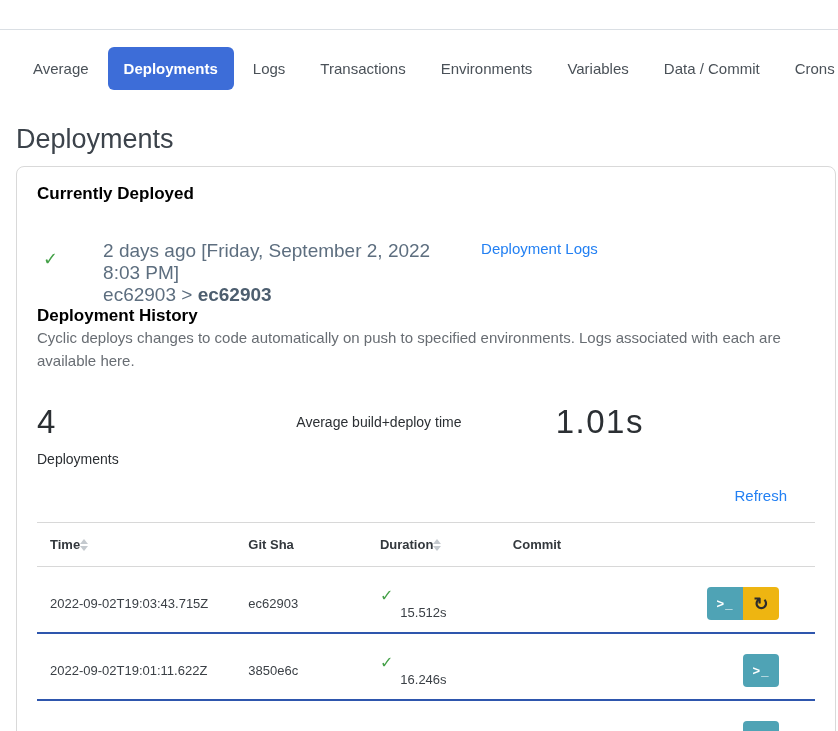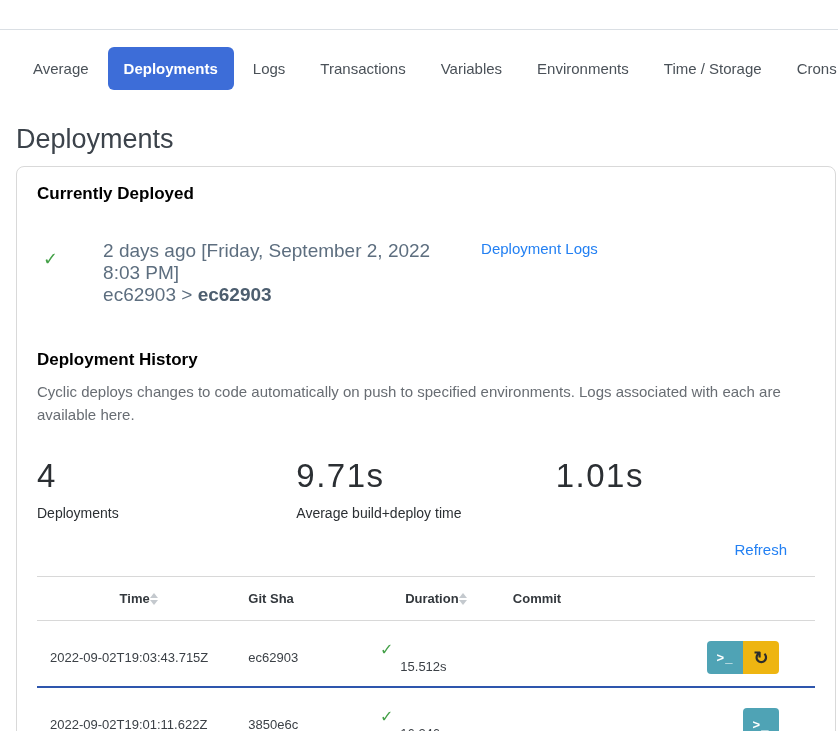--- a/index.html
+++ b/index.html
@@ -18,34 +18,34 @@
 
   .section-heading { font-size: 17px; font-weight: 700; color: #000000; }
 
   .deployed-row { display: flex; align-items: flex-start; margin: 36px 0 0 6px; }
   .check-big { color: #43a047; font-size: 18px; font-weight: bold; margin-top: 8px; }
   .deploy-info { margin-left: 45px; width: 332px; font-size: 19px; color: #5d6e7f; line-height: 22px; }
   .deploy-sha strong { color: #4d5e6f; }
   .link { color: #2380f3; font-size: 15px; cursor: pointer; text-decoration: none; }
   .logs-link { margin-left: 46px; display: inline-block; }
 
-  .history-heading { margin-top: 44px; }
-  .history-desc { font-size: 15px; color: #686d73; line-height: 23px; margin-top: 10px; max-width: 785px; }
+  .history-heading { }
+  .history-desc { font-size: 15px; color: #686d73; line-height: 23px; max-width: 785px; }
 
   .stats { display: flex; margin-top: 31px; }
   .stat { width: 275px; }
   .stat-value { font-size: 33px; line-height: 37px; font-weight: 300; letter-spacing: 1.5px; color: #2b2f33; }
   .stat-label { font-size: 14px; color: #2b2f33; margin-top: 11px; }
 
   .refresh-row { text-align: right; padding-right: 28px; margin-top: 20px; }
 
   table { width: 100%; border-collapse: collapse; margin-top: 17px; }
   thead tr { border-top: 1px solid #d8d8d8; border-bottom: 1px solid #d8d8d8; }
   th { text-align: left; font-size: 13px; color: #33383d; padding: 14px 4px 14px 13px; font-weight: bold; }
-  .th-wrap { display: flex; align-items: center; justify-content: center; padding-right: 4px; }
+  .th-wrap { display: flex; align-items: center; justify-content: flex-start; padding-right: 4px; }
   .sort-icon { display: inline-flex; flex-direction: column; align-items: center; cursor: pointer; }
   .sort-icon i { display: block; width: 0; height: 0; border-left: 4px solid transparent; border-right: 4px solid transparent; }
   .sort-icon .up { border-bottom: 5px solid #c4c9ce; margin-bottom: 2px; }
   .sort-icon .down { border-top: 5px solid #c4c9ce; }
   tbody tr { border-bottom: 2px solid #2e56ad; }
   td { font-size: 13px; color: #3b4046; padding: 20px 4px 12px 13px; height: 57px; vertical-align: middle; }
   .col-time { width: 200px; } .col-sha { width: 133px; } .col-dur { width: 134px; } .col-commit { width: 190px; } .col-actions { width: 128px; }
 
   .duration-wrap { display: flex; align-items: flex-start; }
   .row-check { color: #43a047; font-size: 16px; font-weight: bold; line-height: 16px; }
@@ -61,23 +61,23 @@
 </head>
 <body>
 
 <div class="top-divider"></div>
 
 <nav class="tabs">
   <div class="tab">Average</div>
   <div class="tab active">Deployments</div>
   <div class="tab">Logs</div>
   <div class="tab">Transactions</div>
+  <div class="tab">Environments</div>
   <div class="tab">Variables</div>
-  <div class="tab">Environments</div>
-  <div class="tab">Time / Storage</div>
+  <div class="tab">Data / Commit</div>
   <div class="tab">Crons</div>
 </nav>
 
 <h1 class="page-title">Deployments</h1>
 
 <section class="card">
 
   <h2 class="section-heading">Currently Deployed</h2>
 
   <div class="deployed-row">
@@ -95,21 +95,20 @@
 
   <h2 class="section-heading history-heading">Deployment History</h2>
   <p class="history-desc">Cyclic deploys changes to code automatically on push to specified environments. Logs associated with each are available here.</p>
 
   <div class="stats">
     <div class="stat">
       <div class="stat-value">4</div>
       <div class="stat-label">Deployments</div>
     </div>
     <div class="stat">
-      <div class="stat-value">9.71s</div>
       <div class="stat-label">Average build+deploy time</div>
     </div>
     <div class="stat">
       <div class="stat-value">1.01s</div>
     </div>
   </div>
 
   <div class="refresh-row">
     <a class="link">Refresh</a>
   </div>

